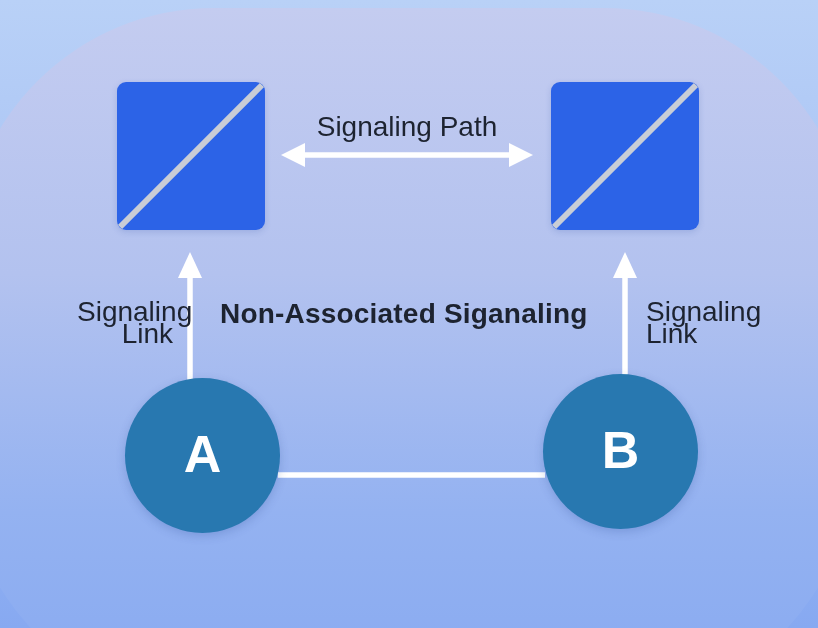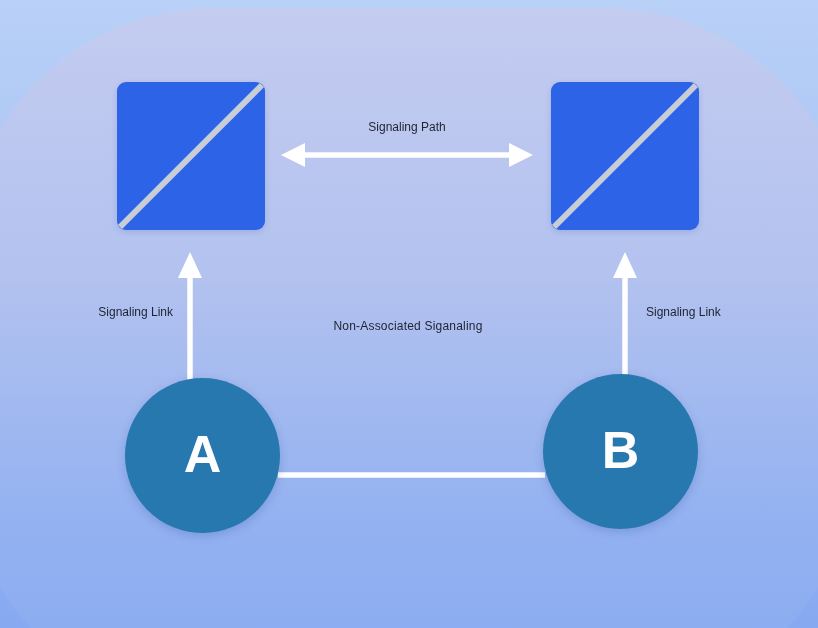--- a/index.html
+++ b/index.html
@@ -31,25 +31,25 @@
   .stp svg { display: block; width: 100%; height: 100%; }
   .stp-left  { left: 117px; top: 82px; }
   .stp-right { left: 551px; top: 82px; }
   .diag { stroke: var(--stp-diagonal, #c9cdd6); stroke-width: 6; }
   .arrow-svg { position: absolute; overflow: visible; }
   .arrow-line { stroke: var(--arrow-white, #ffffff); fill: none; }
   .arrow-head { fill: var(--arrow-white, #ffffff); }
   .label {
     position: absolute;
     color: var(--text-dark, #1d2330);
-    font-size: 12px;
+    font-size: 28px;
     line-height: 22px;
   }
   .label-signaling-path { left: 280px; top: 116px; width: 254px; text-align: center; }
-  .label-title { left: 220px; top: 303px; width: 376px; text-align: center; font-weight: 400; letter-spacing: 0.2px; margin-top: 12px; }
+  .label-title { left: 220px; top: 303px; width: 376px; font-weight: 700; letter-spacing: 0.2px; }
   .label-link-left  { left: 77px;  top: 301px; width: 96px; text-align: right; }
   .label-link-right { left: 646px; top: 301px; width: 96px; text-align: left; }
   .label-voice-path { left: 280px; top: 495px; width: 258px; text-align: center; }
   .node {
     position: absolute;
     width: 155px; height: 155px;
     border-radius: 50%;
     background: var(--node-circle-fill, #2878b0);
     display: flex; align-items: center; justify-content: center;
     box-shadow: 0 3px 10px rgba(35, 70, 140, 0.22);

